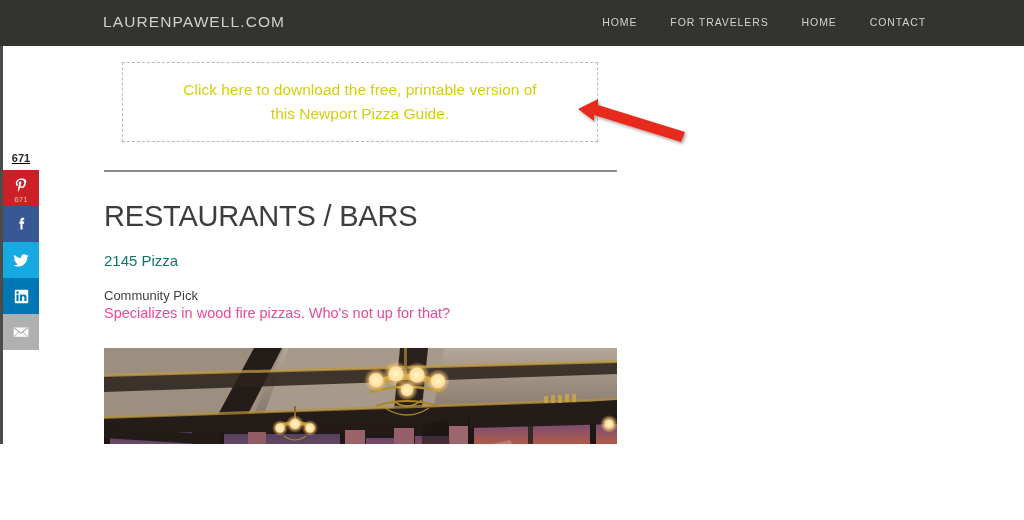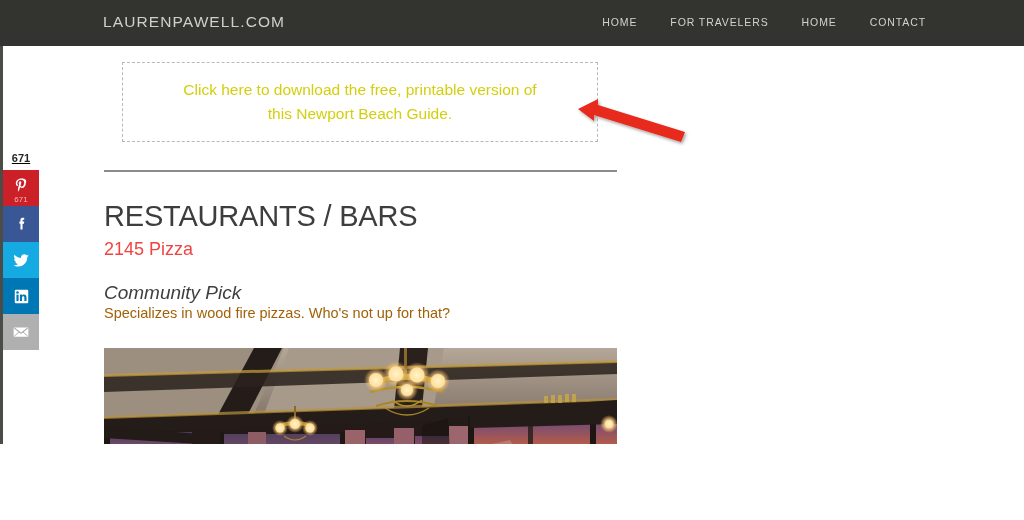--- a/index.html
+++ b/index.html
@@ -70,30 +70,30 @@
   .divider {
     position:absolute; left:104px; top:170px; width:513px;
     height:0; border-top:2px solid #8c8c8c;
   }
 
   .section-title {
     position:absolute; left:104px; top:200px;
     font-size:29px; color:#3d3d3d; font-weight:400; letter-spacing:-0.2px;
   }
   .venue-title {
-    position:absolute; left:104px; top:239px;
-    font-size:18px; color:#ef4444; font-weight:400; cursor:pointer;
+    position:absolute; left:104px; top:252px;
+    font-size:15px; color:#0f766e; font-weight:400; cursor:pointer;
   }
   .venue-tag {
-    position:absolute; left:104px; top:282px;
-    font-size:19px; font-style:italic; color:#3f3f3f;
+    position:absolute; left:104px; top:288px;
+    font-size:13px; color:#3f3f3f;
   }
   .venue-desc {
     position:absolute; left:104px; top:305px;
-    font-size:14.5px; color:#a16207;
+    font-size:14.5px; color:#ec4899;
   }
 
   
   .photo {
     position:absolute; left:104px; top:348px; width:513px; height:172px;
     overflow:hidden; background:#1b1411;
   }
   .photo-svg { display:block; width:513px; height:172px; }
 
   
@@ -171,21 +171,21 @@
         </svg>
       </span>
       <span class="pin-count"></span>
     </div>
 
   </div>
 
   <div class="cta-box">
     <div class="cta-text">
       <span>Click here to download the free, printable version of</span><br>
-      <span>this Newport Beach Guide.</span>
+      <span>this Newport Pizza Guide.</span>
     </div>
   </div>
 
   <div class="arrow-annotation">
     <svg width="125" height="60" viewBox="0 0 125 60">
       <defs>
         <filter id="arrowshadow" x="-30%" y="-30%" width="170%" height="170%">
           <feDropShadow dx="1.5" dy="2" stdDeviation="1.6" flood-color="#000" flood-opacity="0.35"></feDropShadow>
         </filter>
       </defs>

